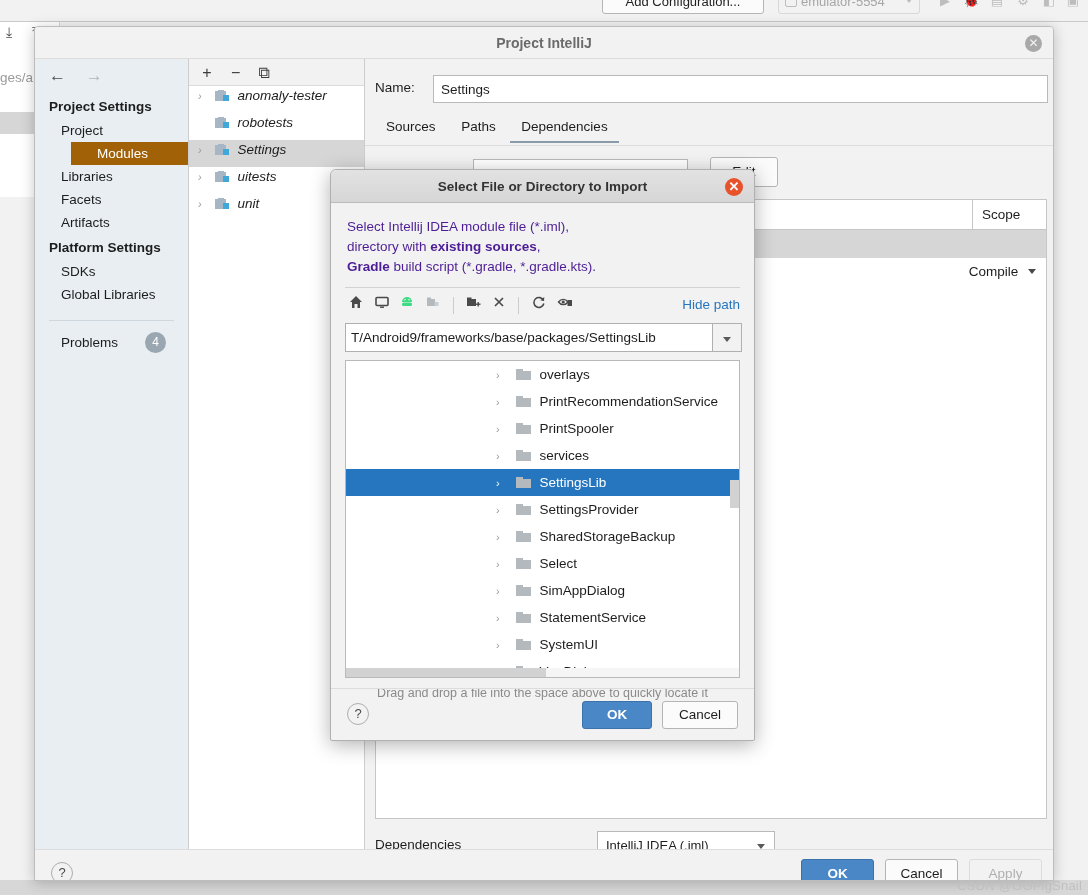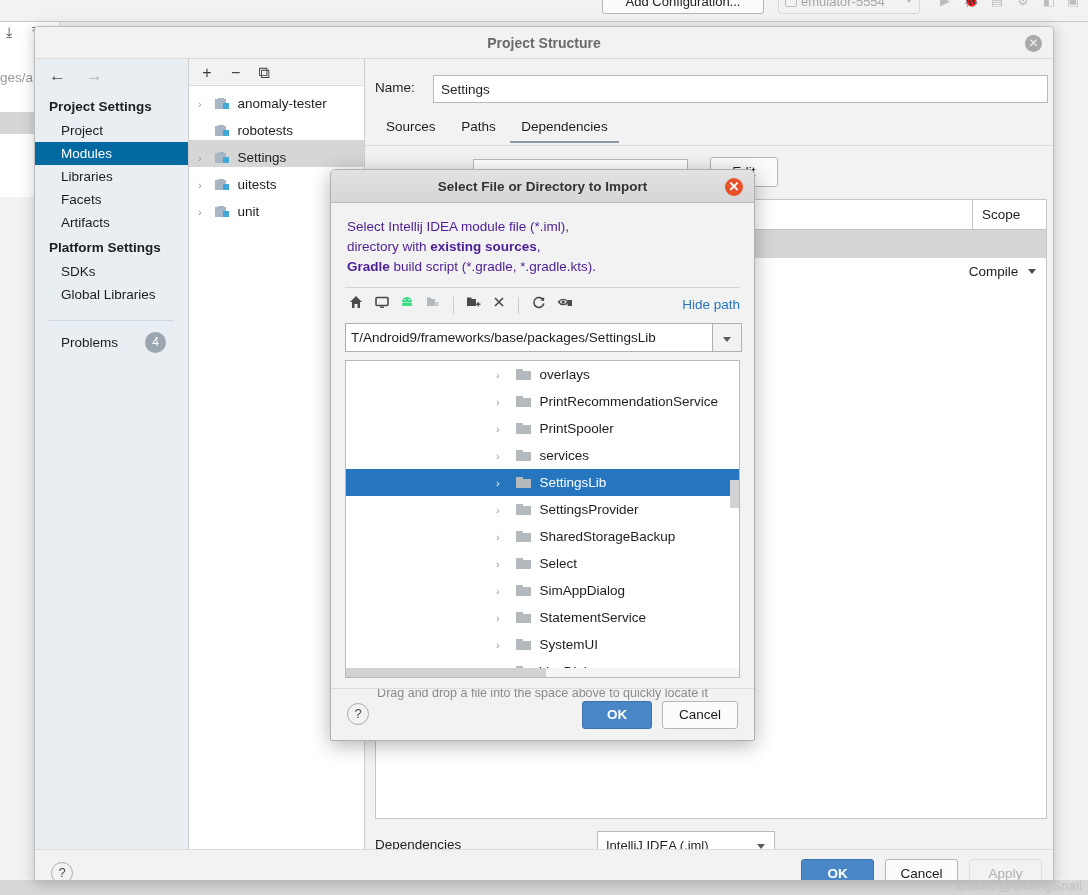--- a/index.html
+++ b/index.html
@@ -153,22 +153,23 @@
     padding: 6px 12px 5px 14px;
     color: #1d1d1d;
   }
   .nav-item {
     font-size: 13.5px;
     padding: 4px 0 4px 26px;
     color: #1d1d1d;
     cursor: pointer;
   }
   .nav-item.selected {
-    background: #0369a1;
+    background: #a16207;
     color: #ffffff;
+    margin-left: 36px;
   }
   #nav-divider {
     margin: 14px 14px 0 14px;
     border-top: 1px solid #cfd8de;
   }
   #nav-problems {
     margin-top: 14px;
     padding-left: 26px;
     font-size: 13.5px;
     position: relative;
@@ -199,26 +200,27 @@
   .mod-tb-btn {
     display: inline-block;
     width: 20px; height: 20px;
     text-align: center; line-height: 19px;
     font-size: 16px; color: #3c3c3c;
     margin-right: 5px;
     cursor: pointer;
   }
   .mod-row {
     height: 27px;
-    line-height: 36px;
+    line-height: 19px;
     font-size: 13.5px;
     padding-left: 9px;
     white-space: nowrap;
     cursor: pointer;
     position: relative;
+    font-style: italic;
   }
   .mod-row.selected { background: #d6d6d6; }
   .mod-twisty {
     display: inline-block;
     width: 13px;
     color: #9a9a9a;
     font-size: 11px;
   }
   .mod-icon {
     display: inline-block;
@@ -650,21 +652,21 @@
     <span class="ide-run-icon" style="left:1040px;">◧</span>
     <span class="ide-run-icon" style="left:1064px;">▣</span>
   </div>
 
   <div id="ide-bottom-strip"></div>
 </div>
 
 <div id="project-structure">
 
   <div id="ps-titlebar">
-    <div id="ps-title">Project Structure</div>
+    <div id="ps-title">Project IntelliJ</div>
     <div id="ps-close">✕</div>
   </div>
 
   <div id="ps-body">
 
     <div id="ps-nav">
       <div id="ps-nav-arrows">
         <span class="nav-arrow back">←</span>
         <span class="nav-arrow fwd">→</span>
       </div>

